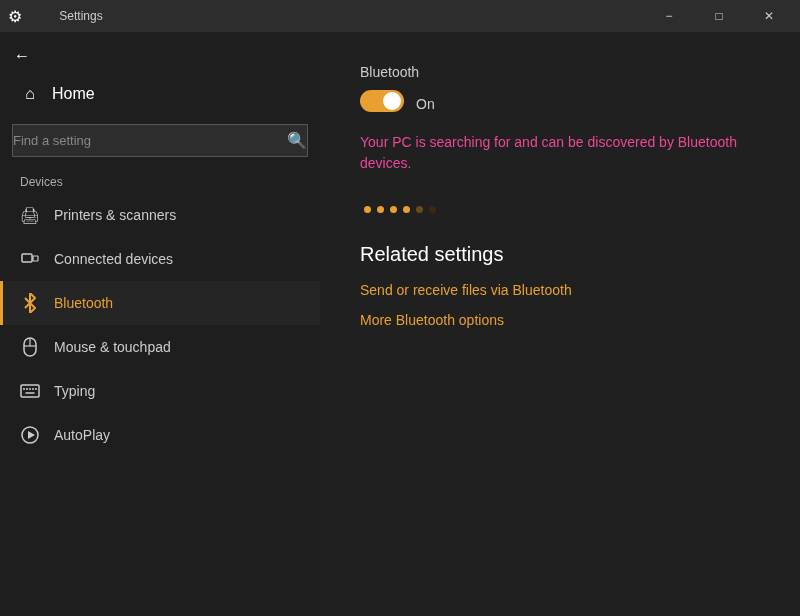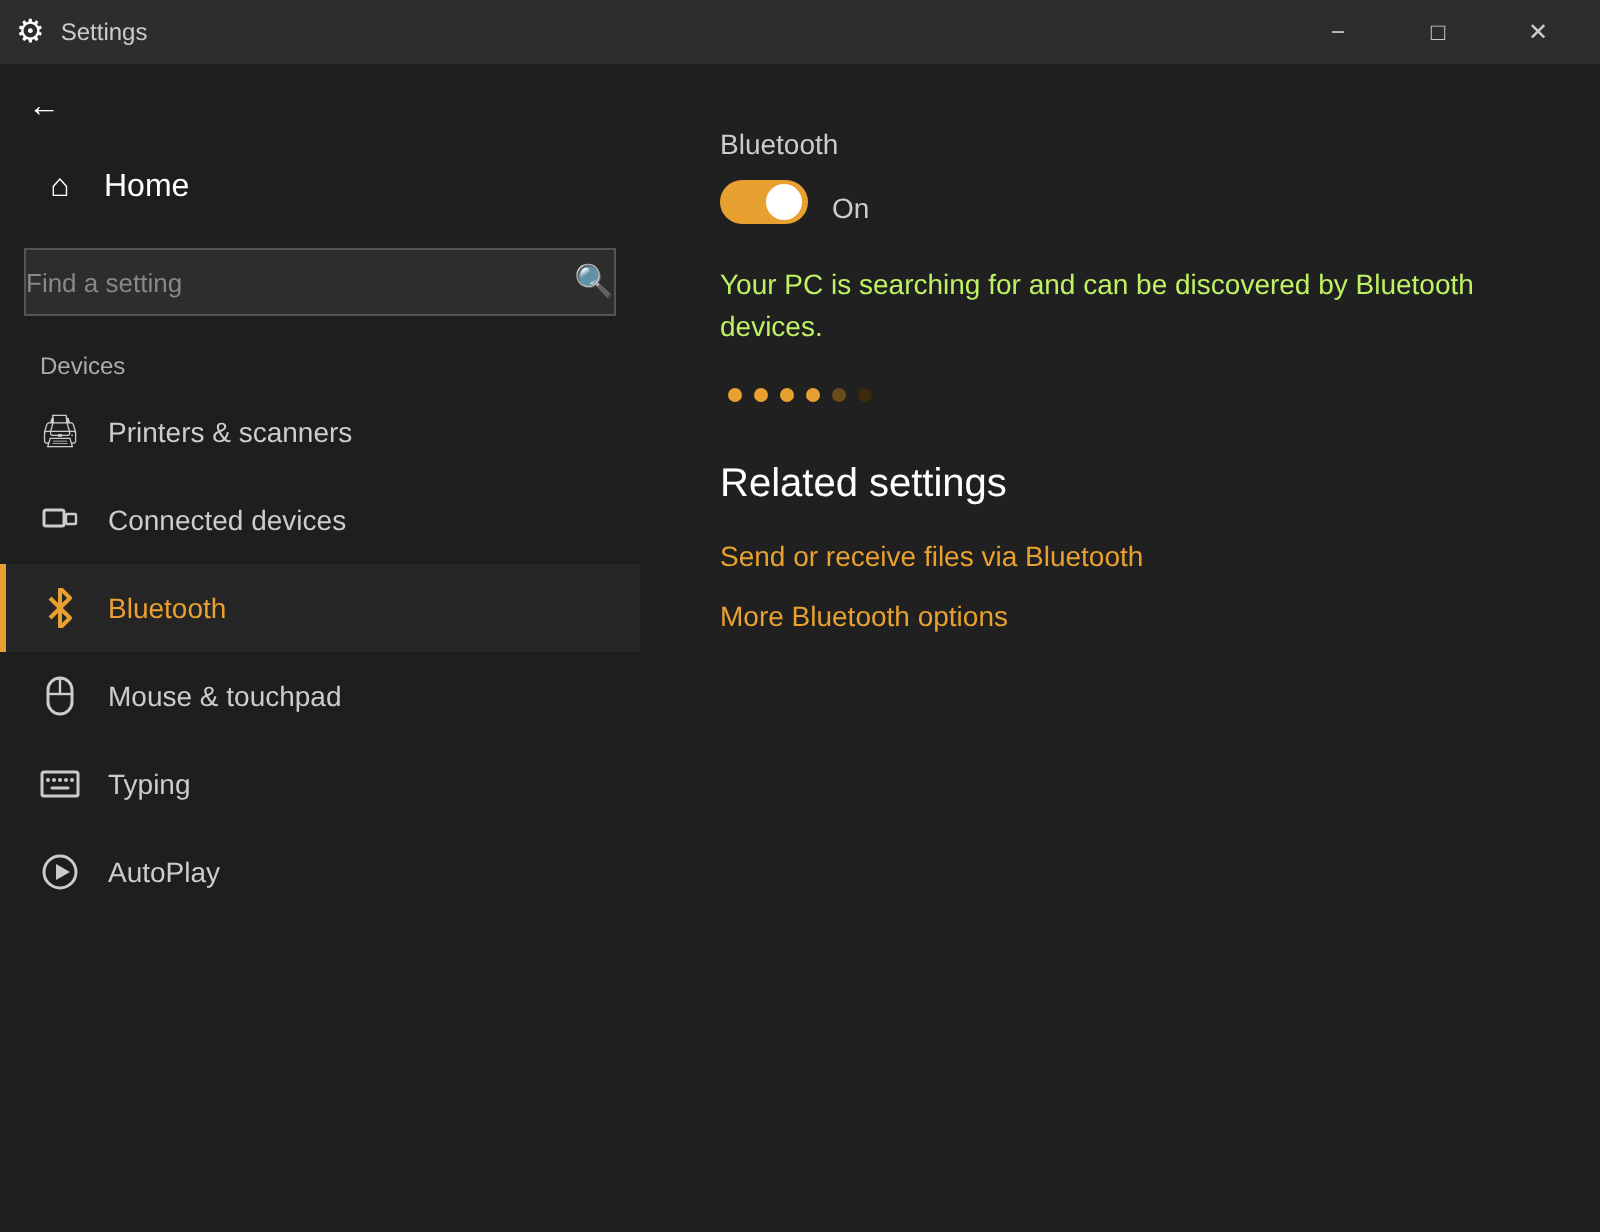--- a/index.html
+++ b/index.html
@@ -22,20 +22,21 @@
       justify-content: space-between;
     }
     .titlebar-left {
       display: flex;
       align-items: center;
       gap: 8px;
     }
     .titlebar-title {
       font-size: 12px;
       color: #cccccc;
+      margin-left: 29px;
     }
     .titlebar-controls {
       display: flex;
       gap: 4px;
     }
     .titlebar-btn {
       width: 46px;
       height: 32px;
       background: transparent;
       border: none;
@@ -179,24 +180,24 @@
       right: 3px;
       transition: left 0.2s;
     }
     .toggle-status {
       font-size: 14px;
       color: #ccc;
     }
 
     .description {
       font-size: 14px;
-      color: #bef264;
+      color: #ec4899;
       line-height: 1.5;
       max-width: 400px;
-      margin-bottom: 20px;
+      margin-bottom: 32px;
     }
 
     .searching-dots {
       display: flex;
       gap: 6px;
       margin-bottom: 30px;
       padding-left: 4px;
     }
     .dot {
       width: 7px;

